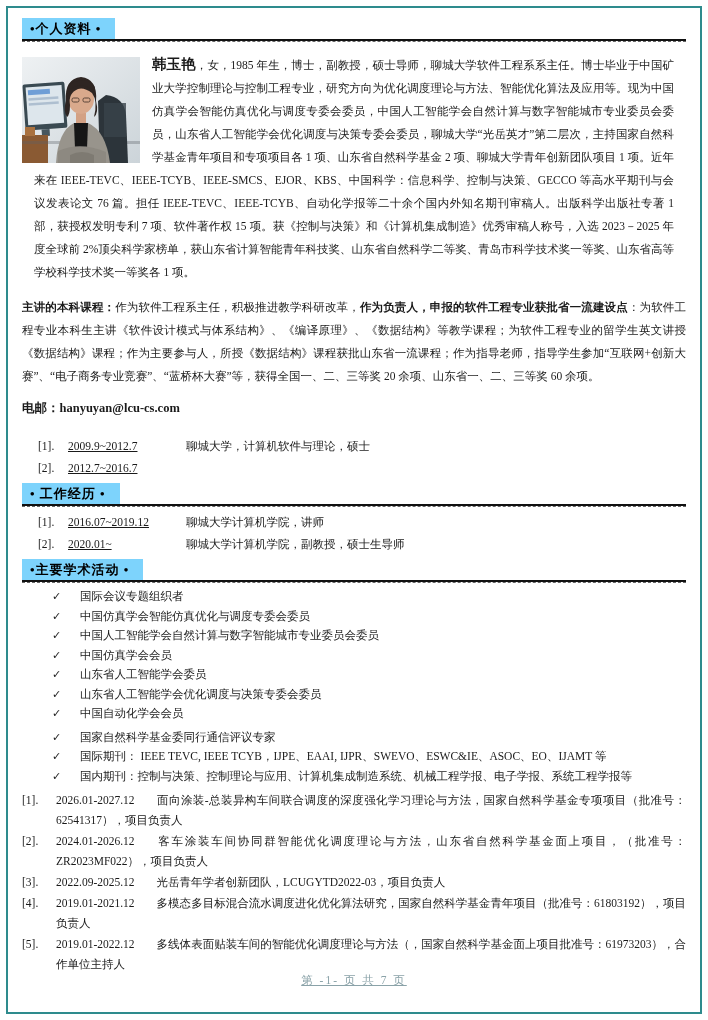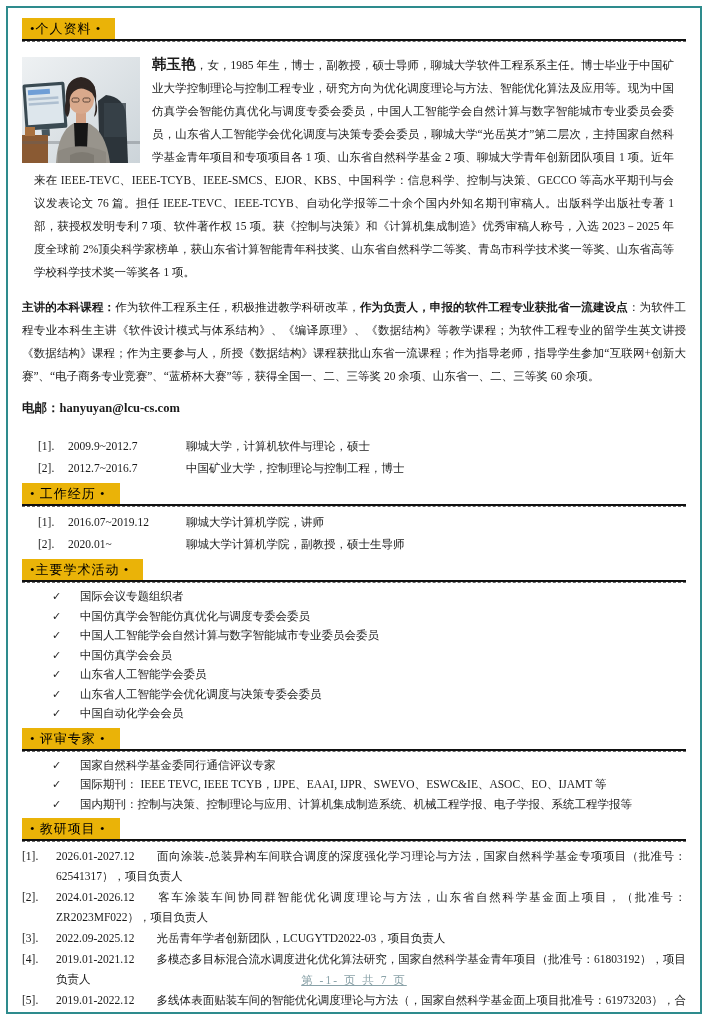--- a/index.html
+++ b/index.html
@@ -23,23 +23,23 @@
   }
   
   .sec-header{
     position:relative;
     border-bottom:2px solid #111;
     margin-bottom:5px;
     line-height:0;
   }
   .sec-header .chip{
     display:inline-block;
-    background:#eab308;
+    background:#7dd3fc;
     color:#000;
-    font-weight:normal;
+    font-weight:bold;
     font-size:13px;
     line-height:19px;
     padding:1px 14px 1px 8px;
     letter-spacing:1px;
   }
   .sec-header::after{
     content:"";
     position:absolute;left:0;right:0;top:100%;
     border-top:1px dashed #666;
     margin-top:2px;
@@ -73,21 +73,21 @@
   }
   
   .kv-list{margin:2px 0 4px 0;}
   .kv{
     display:flex;
     font-size:11.5px;
     line-height:22px;
     padding-left:16px;
   }
   .kv .no{width:30px;flex-shrink:0;}
-  .kv .date{width:118px;flex-shrink:0;}
+  .kv .date{width:118px;flex-shrink:0;text-decoration:underline;}
   .kv .desc{flex:1;}
   
   .chk-list{margin:3px 0 4px 0;}
   .chk{
     display:flex;
     font-size:11.5px;
     line-height:19.5px;
     padding-left:30px;
   }
   .chk .tick{width:28px;flex-shrink:0;font-family:"DejaVu Sans",sans-serif;font-size:11px;color:#222;}
@@ -178,21 +178,20 @@
 
   <div class="kv-list">
     <div class="kv">
       <span class="no">[1].</span>
       <span class="date">2009.9~2012.7</span>
       <span class="desc">聊城大学，计算机软件与理论，硕士</span>
     </div>
     <div class="kv">
       <span class="no">[2].</span>
       <span class="date">2012.7~2016.7</span>
-      <span class="desc">中国矿业大学，控制理论与控制工程，博士</span>
     </div>
   </div>
 
   <div class="sec-header">
     <span class="chip">• 工作经历 •</span>
   </div>
   <div class="kv-list">
     <div class="kv">
       <span class="no">[1].</span>
       <span class="date">2016.07~2019.12</span>
@@ -232,41 +231,35 @@
     <div class="chk">
         <span class="tick">✓</span>
         <span class="txt">山东省人工智能学会优化调度与决策专委会委员</span>
       </div>
     <div class="chk">
         <span class="tick">✓</span>
         <span class="txt">中国自动化学会会员</span>
       </div>
   </div>
 
-  <div class="sec-header">
-    <span class="chip">• 评审专家 •</span>
-  </div>
   <div class="chk-list">
     <div class="chk">
         <span class="tick">✓</span>
         <span class="txt">国家自然科学基金委同行通信评议专家</span>
       </div>
     <div class="chk">
         <span class="tick">✓</span>
         <span class="txt">国际期刊：  IEEE TEVC, IEEE TCYB，IJPE、EAAI, IJPR、SWEVO、ESWC&amp;IE、ASOC、EO、IJAMT 等</span>
       </div>
     <div class="chk">
         <span class="tick">✓</span>
         <span class="txt">国内期刊：控制与决策、控制理论与应用、计算机集成制造系统、机械工程学报、电子学报、系统工程学报等</span>
       </div>
   </div>
 
-  <div class="sec-header">
-    <span class="chip">• 教研项目 •</span>
-  </div>
   <div class="proj-list">
     <div class="proj">
       <span class="no">[1].</span>
       <span class="txt"><span class="pdate">2026.01-2027.12</span><span>面向涂装-总装异构车间联合调度的深度强化学习理论与方法，国家自然科学基金专项项目（批准号：62541317），项目负责人</span></span>
     </div>
     <div class="proj">
       <span class="no">[2].</span>
       <span class="txt"><span class="pdate">2024.01-2026.12</span><span>客车涂装车间协同群智能优化调度理论与方法，山东省自然科学基金面上项目，（批准号：ZR2023MF022），项目负责人</span></span>
     </div>
     <div class="proj">

